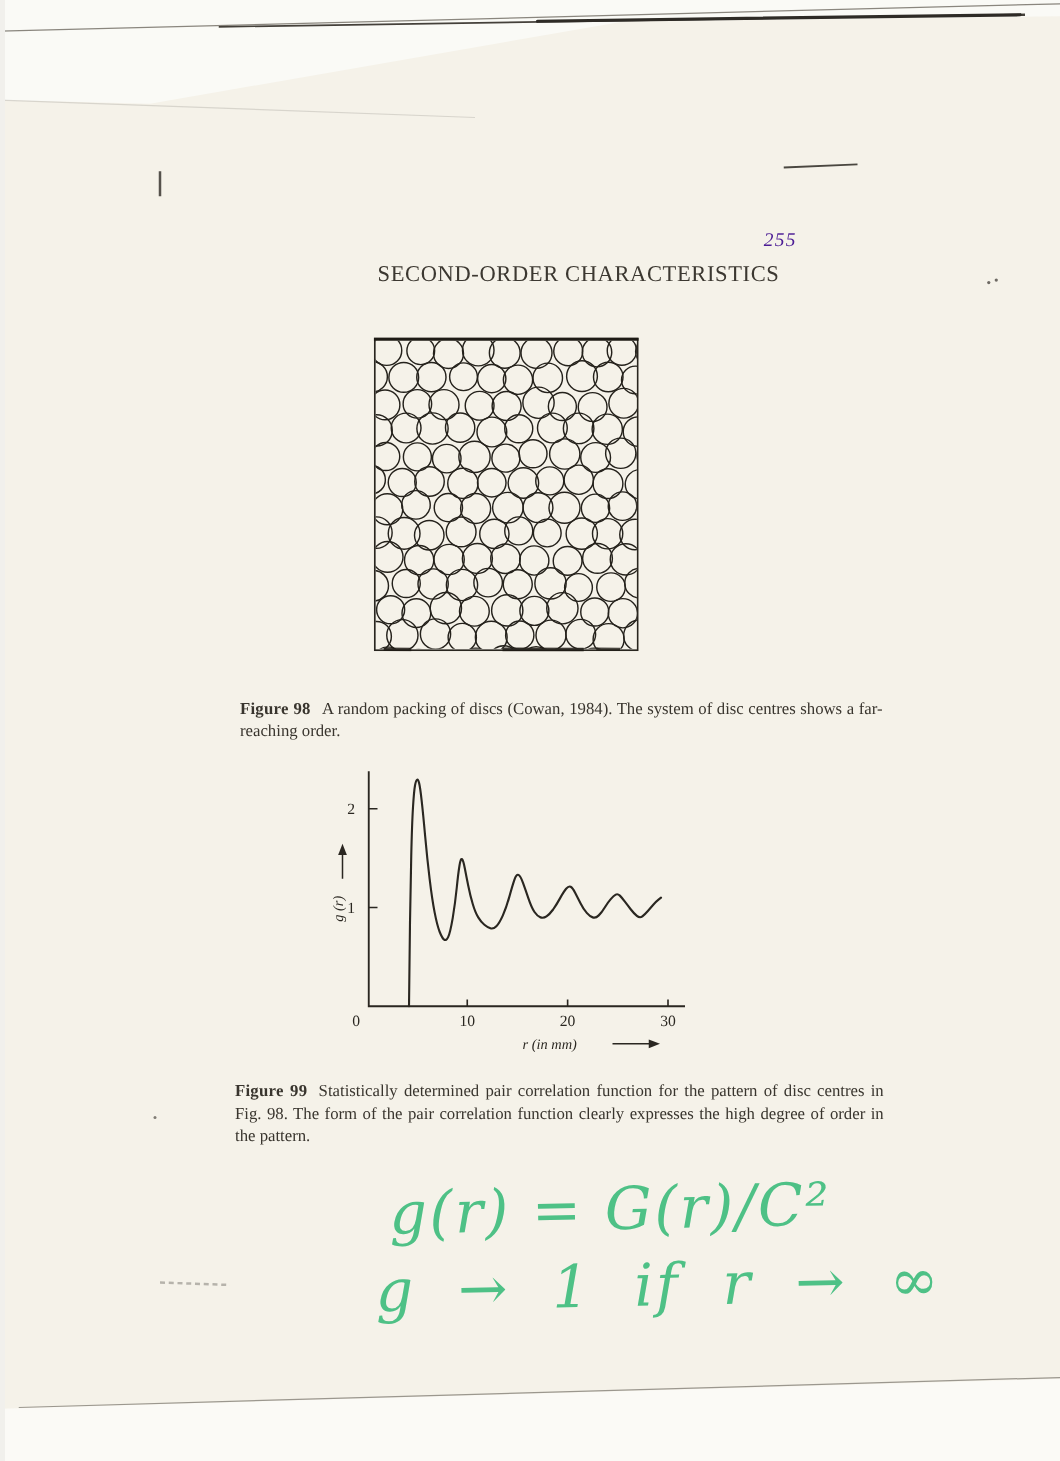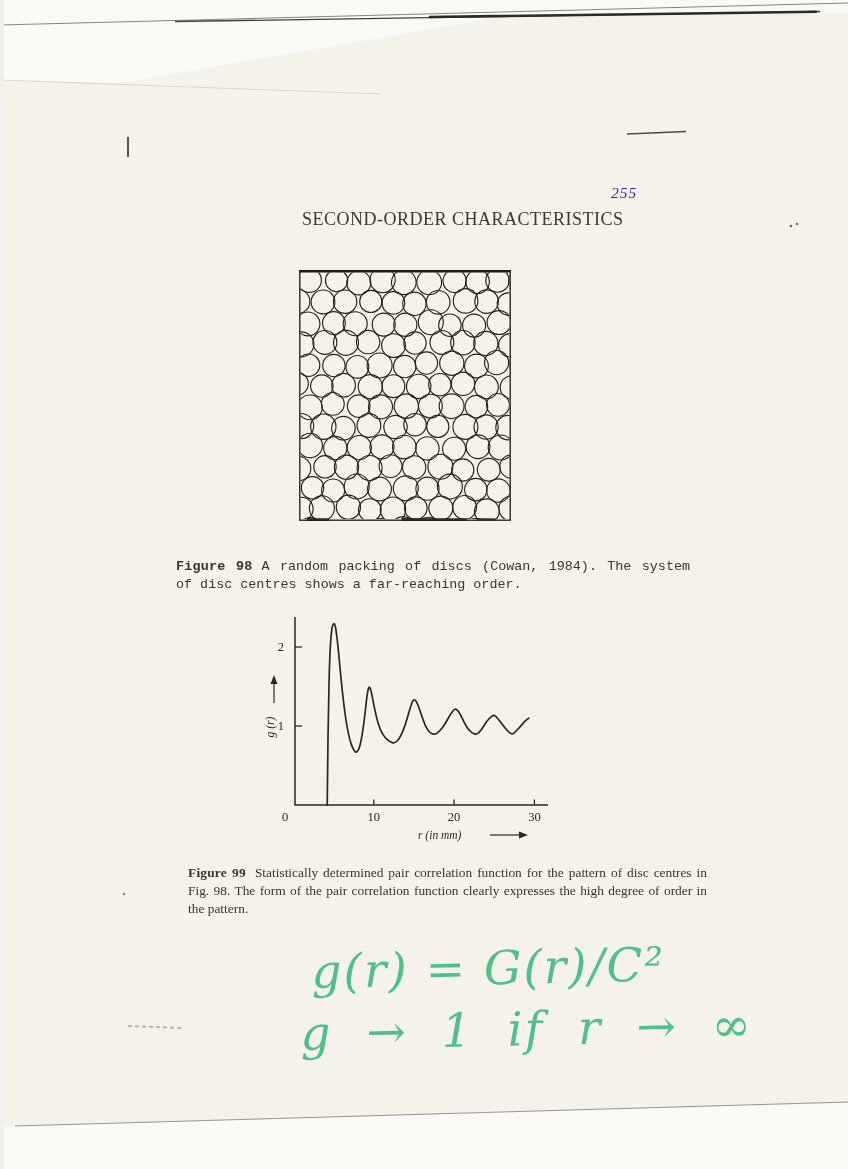--- a/index.html
+++ b/index.html
@@ -14,21 +14,21 @@
   .header-title{
     left:302px;top:189px;font-size:18px;letter-spacing:0.5px;color:#3c3831;margin-top:20px;
   }
   .page-number{
     left:611px;top:184px;font-size:15.5px;font-style:italic;color:#4c1d95;letter-spacing:1px;
   }
   .caption{
     text-align:justify;font-size:13.4px;line-height:1.33;color:#39352e;
   }
   .caption b{margin-right:9px;letter-spacing:0.2px;font-weight:bold;}
-  #caption98{left:176px;top:545px;width:514px;font-family:Liberation Mono, monospace;}
+  #caption98{left:192px;top:545px;width:514px;}
   #caption99{left:188px;top:851px;width:519px;}
   .handwriting{
     font-family:"DejaVu Serif", serif;font-style:italic;
     white-space:nowrap;transform:rotate(-1.2deg);transform-origin:left bottom;
   }
   #hw1{left:312px;top:944px;font-size:47px;letter-spacing:2px;}
   #hw2{left:301px;top:1006px;font-size:47px;letter-spacing:2px;word-spacing:17px;}
   #disc-figure{left:299px;top:270px;}
   #chart{left:250px;top:603px;}
   .chart-text{font-family:"Liberation Serif", serif;}

